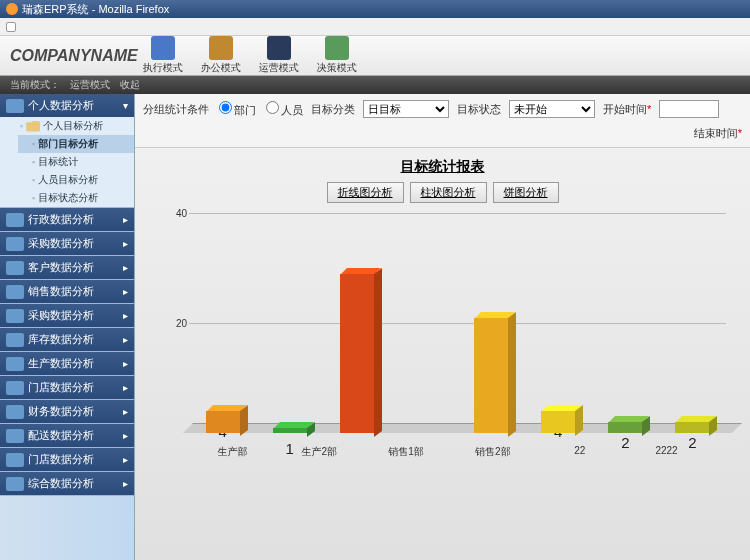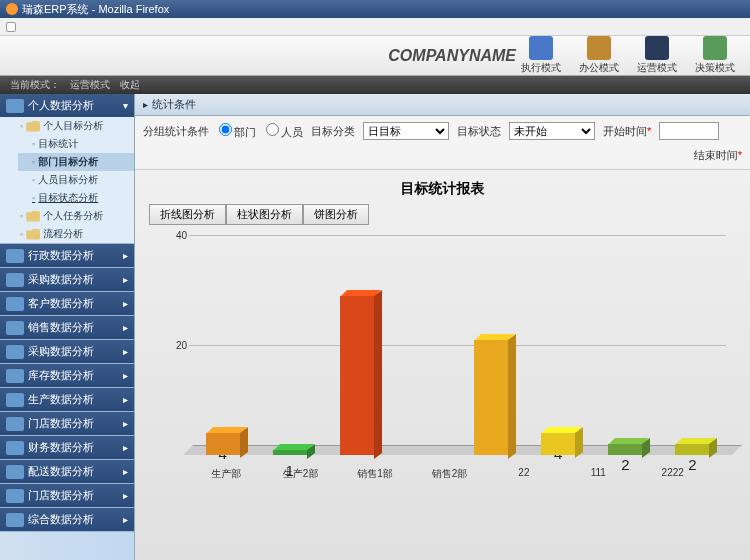--- a/index.html
+++ b/index.html
@@ -4,21 +4,21 @@
 <style>
 * { margin: 0; padding: 0; box-sizing: border-box; font-family: "Microsoft YaHei", Arial, sans-serif; }
 body { width: 750px; height: 560px; background: #fff; font-size: 11px; overflow: hidden; }
 
 .titlebar { background: linear-gradient(#4a6a9a, #2a4a7a); color: #fff; height: 18px; padding: 2px 6px; font-size: 11px; display: flex; align-items: center; gap: 4px; }
 .titlebar-icon { width: 12px; height: 12px; background: #ff9933; border-radius: 50%; display: inline-block; }
 
 .urlbar { background: #f0f0f0; border-bottom: 1px solid #ccc; height: 18px; padding: 2px 6px; font-size: 10px; display: flex; align-items: center; gap: 4px; color: #333; }
 .urlbar-icon { width: 10px; height: 10px; background: #fff; border: 1px solid #999; border-radius: 2px; }
 
-.header { background: linear-gradient(#fafafa, #e8e8e8); border-bottom: 1px solid #aaa; height: 40px; display: flex; align-items: center; justify-content: flex-end; padding: 0 10px; }
+.header { background: linear-gradient(#fafafa, #e8e8e8); border-bottom: 1px solid #aaa; height: 40px; display: flex; align-items: center; justify-content: flex-start; padding: 0 10px; }
 .company { font-weight: bold; font-style: italic; font-size: 16px; color: #4a4a4a; }
 .topnav { display: flex; gap: 8px; }
 .topnav-item { display: flex; flex-direction: column; align-items: center; font-size: 10px; color: #333; cursor: pointer; width: 50px; }
 .topnav-icon { width: 24px; height: 24px; border-radius: 3px; margin-bottom: 1px; }
 
 .statusbar { background: linear-gradient(#555, #333); color: #ccc; height: 18px; padding: 2px 10px; font-size: 10px; display: flex; align-items: center; gap: 10px; }
 
 .main { display: flex; height: 466px; }
 .sidebar { width: 135px; background: linear-gradient(to right, #d0e0f0, #c0d8f0); border-right: 1px solid #8aa; overflow-y: auto; }
 .side-group { border-bottom: 1px solid #a0b8d8; }
@@ -37,23 +37,23 @@
 .panel-head::before { content: "▸"; font-size: 10px; }
 
 .filterbar { background: #f4f4f4; border-bottom: 1px solid #ccc; padding: 6px 8px; display: flex; align-items: center; gap: 8px; font-size: 11px; flex-wrap: wrap; }
 .filterbar label { color: #333; }
 .filterbar input[type=radio] { margin: 0 2px; }
 .filterbar select, .filterbar input[type=text] { font-size: 11px; border: 1px solid #999; height: 18px; background: #fff; }
 .filterbar select { width: 86px; }
 .filterbar input[type=text] { width: 60px; }
 .req { color: #c00; }
 
-.chart-area { flex: 1; background: linear-gradient(#f0f0f0, #e0e0e0); padding: 10px 14px 0 14px; position: relative; overflow: hidden; }
+.chart-area { flex: 1; background: linear-gradient(#f0f0f0, #e0e0e0); padding: 10px 14px 0 14px; position: relative; overflow: hidden; text-decoration: underline; }
 .chart-title { text-align: center; font-weight: bold; font-size: 14px; color: #000; margin-bottom: 6px; }
-.chart-tabs { display: flex; justify-content: flex-start; margin-bottom: 10px; }
+.chart-tabs { display: flex; justify-content: center; gap: 6px; margin-bottom: 10px; }
 .chart-tab { background: linear-gradient(#f8f8f8, #e0e0e0); border: 1px solid #999; padding: 2px 10px; font-size: 11px; cursor: pointer; }
 
 .plot { position: relative; height: 260px; margin-left: 40px; margin-right: 10px; }
 .yaxis { position: absolute; left: -30px; top: 0; bottom: 40px; width: 28px; }
 .ytick { position: absolute; right: 0; font-size: 10px; color: #333; transform: translateY(-50%); }
 .grid { position: absolute; left: 0; right: 0; top: 0; bottom: 40px; }
 .gridline { position: absolute; left: 0; right: 0; border-top: 1px solid #bbb; }
 .bars { position: absolute; left: 0; right: 0; bottom: 40px; top: 0; display: flex; align-items: flex-end; justify-content: space-around; }
 .bar-slot { flex: 1; display: flex; flex-direction: column; align-items: center; position: relative; }
 .bar { width: 34px; position: relative; }
@@ -112,28 +112,24 @@
         <span class="side-icon"></span>
         <span>个人数据分析</span>
         <span class="arrow">▾</span>
       </div>
       <div class="side-sub">
         <div class="side-sub-item" style="font-weight:normal;padding-left:2px">
           <span class="side-icon folder" style="width:14px;height:11px"></span>
           <span>个人目标分析</span>
         </div>
         <div id="tree-items">
+            <div class="side-sub-item active" style="padding-left: 14px;">部门目标分析</div>
             <div class="side-sub-item" style="padding-left: 14px;">目标统计</div>
-            <div class="side-sub-item active" style="padding-left: 14px;">部门目标分析</div>
             <div class="side-sub-item" style="padding-left: 14px;">人员目标分析</div>
-            <div class="side-sub-item" style="padding-left: 14px; text-decoration: underline;">目标状态分析</div>
-          </div>
-        <div id="tree-extra">
-            <div class="side-sub-item" style="padding-left: 2px;"><span class="side-icon folder" style="width:14px;height:11px"></span>个人任务分析</div>
-            <div class="side-sub-item" style="padding-left: 2px;"><span class="side-icon folder" style="width:14px;height:11px"></span>流程分析</div>
+            <div class="side-sub-item" style="padding-left: 14px;">目标状态分析</div>
           </div>
       </div>
     </div>
     <div id="side-groups">
         <div class="side-group">
           <div class="side-head dark">
             <span class="side-icon"></span>
             <span>行政数据分析</span>
             <span class="arrow">▸</span>
           </div>
@@ -212,23 +208,20 @@
           <div class="side-head dark">
             <span class="side-icon"></span>
             <span>综合数据分析</span>
             <span class="arrow">▸</span>
           </div>
         </div>
       </div>
   </div>
 
   <div class="content">
-    <div class="panel-head">
-      <span>统计条件</span>
-    </div>
 
     <div class="filterbar">
       <label>分组统计条件</label>
       <label><input type="radio" checked="" style=""><span>部门</span></label>
       <label><input type="radio" style=""><span>人员</span></label>
 
       <label>目标分类</label>
       <select><option>日目标</option></select>
 
       <label>目标状态</label>
@@ -315,19 +308,18 @@
       <div class="bar-side" style="background:#b8b820"></div>
     </div>
             </div>
           </div>
         <div class="xaxis" id="xaxis">
             <div class="xlabel">生产部</div>
             <div class="xlabel">生产2部</div>
             <div class="xlabel">销售1部</div>
             <div class="xlabel">销售2部</div>
             <div class="xlabel">22</div>
-            <div class="xlabel">111</div>
             <div class="xlabel">2222</div>
           </div>
       </div>
     </div>
   </div>
 </div>
 
 </body></html>

